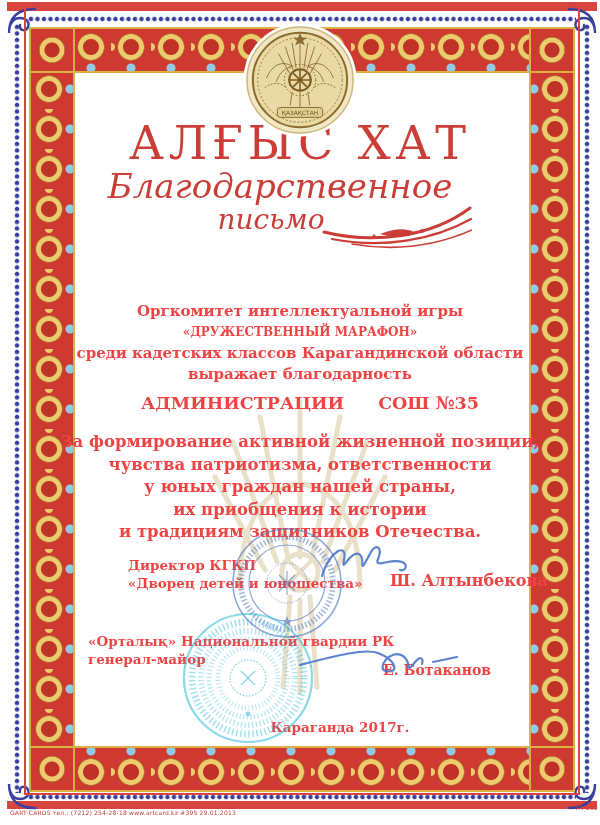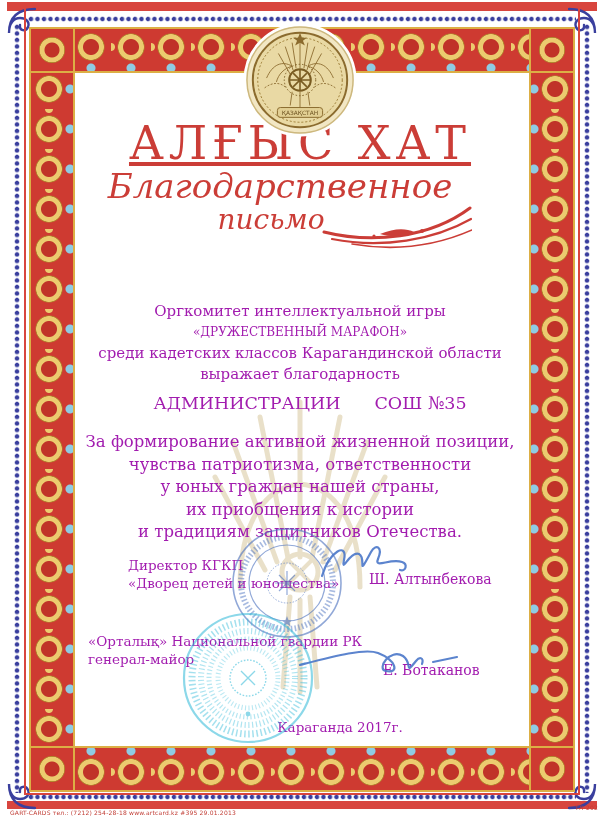--- a/index.html
+++ b/index.html
@@ -52,35 +52,35 @@
       radial-gradient(circle at 24px 0px,#eccb6f 3.5px,rgba(0,0,0,0) 4.5px),
       radial-gradient(circle at 3px 20px,#8fcbe3 4px,rgba(0,0,0,0) 5px);}
   .gold-corner{position:absolute;width:46px;height:46px;background-color:#ce3a31;border:2px solid #dcaf45;box-sizing:border-box;
     background-image:radial-gradient(circle at 21px 21px,#c03228 7px,#eccb6f 8px 12px,#b08a2e 12.5px,rgba(0,0,0,0) 13.5px);}
   .gc-tl{left:29px;top:27px;} .gc-tr{right:25px;top:27px;}
   .gc-bl{left:29px;bottom:33px;} .gc-br{right:25px;bottom:33px;}
   
   .emblem{position:absolute;left:50%;top:23px;transform:translateX(-50%);z-index:5;}
   
   .title-kz{position:absolute;left:0;right:0;top:116px;text-align:center;z-index:2;
-    color:#cb3d37;font-size:46px;letter-spacing:5px;font-weight:normal;text-decoration:underline;}
+    color:#cb3d37;font-size:46px;letter-spacing:5px;font-weight:normal;}
   .title-ru1{position:absolute;left:0;right:40px;top:166px;text-align:center;z-index:2;
     color:#cb3d37;font-size:34px;font-style:italic;}
   .title-ru2{position:absolute;left:0;right:58px;top:203px;text-align:center;z-index:2;
     color:#cb3d37;font-size:28px;font-style:italic;}
   .flourish{position:absolute;left:322px;top:198px;z-index:2;}
   
-  .txt{position:absolute;z-index:2;color:#a21caf;font-weight:normal;}
+  .txt{position:absolute;z-index:2;color:#ef4444;font-weight:bold;}
   .org-block{top:301px;left:55px;right:55px;text-align:center;font-size:15px;line-height:21px;}
   .org-block .big{font-size:12px;}
   .recipient{top:393px;left:0;right:0;text-align:center;font-size:17.5px;padding-left:20px;}
   .recipient .gap{display:inline-block;width:34px;}
   .reason-block{top:431px;left:45px;right:45px;text-align:center;font-size:16.5px;line-height:22.5px;}
   .sig-role1{top:556px;left:88px;font-size:13.5px;line-height:18px;margin-left:40px;}
-  .sig-name1{top:571px;left:369px;font-size:14px;}
+  .sig-name1{top:571px;left:390px;font-size:16px;}
   .sig-role2{top:632px;left:88px;font-size:13.5px;line-height:18px;}
   .sig-name2{top:662px;left:383px;font-size:14px;}
   .city-date{top:719px;left:240px;right:160px;text-align:center;font-size:13.5px;}
   
   .watermark{position:absolute;left:185px;top:372px;z-index:1;opacity:.3;}
   .ink-overlay{position:absolute;left:150px;top:498px;z-index:3;pointer-events:none;}
   
   .fine{position:absolute;z-index:4;color:#c13c34;font-family:"DejaVu Sans","Liberation Sans",sans-serif;font-size:6px;letter-spacing:.2px;}
   .fine-left{left:10px;top:809px;}
   .fine-right{right:2px;top:804px;}

